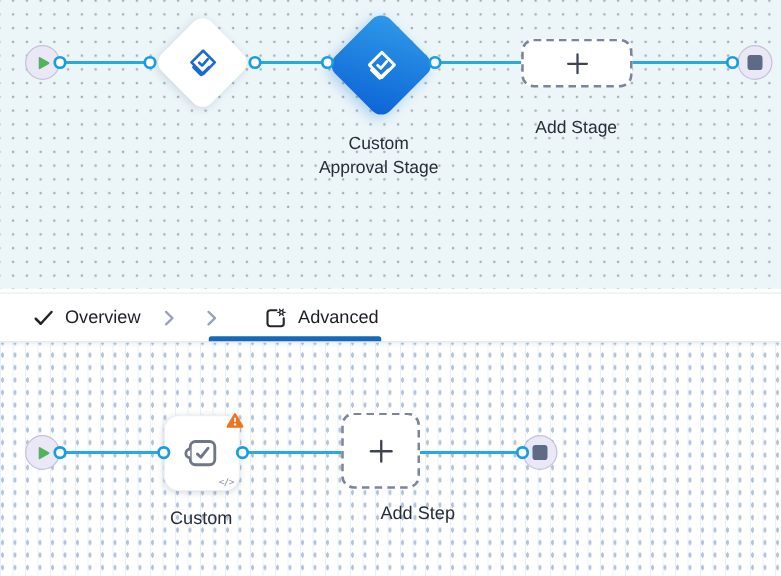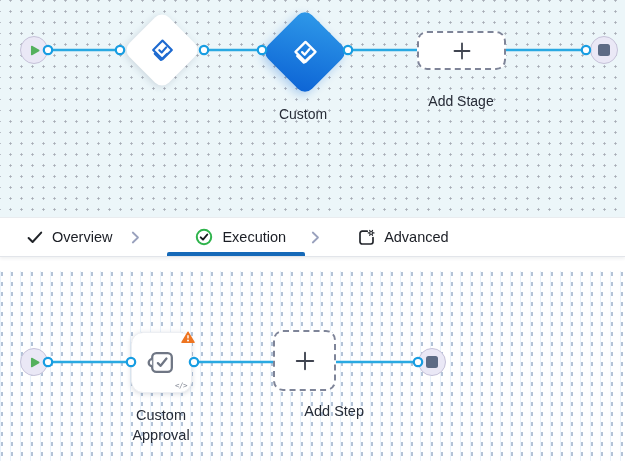--- a/index.html
+++ b/index.html
@@ -48,21 +48,21 @@
   .node-label{position:absolute;font-size:14px;line-height:19px;color:#272c37;text-align:center;}
   .node-label span{display:block;}
   .lbl-linear{left:90px;top:107px;width:140px;}
   .lbl-custom-stage{left:233px;top:105px;width:140px;}
   .lbl-add-stage{left:401px;top:92px;width:120px;}
   .lbl-custom-approval{left:101px;top:134px;width:120px;line-height:20px;}
   .lbl-add-step{left:244px;top:131px;width:120px;text-align:right;}
 
   
   .tabbar{
-    position:absolute;left:0;top:217px;width:625px;height:40px;background:#fff;
+    position:absolute;left:0;top:234px;width:625px;height:40px;background:#fff;
     border-top:1px solid #e9ecef;border-bottom:1px solid #e2e5ea;
     box-shadow:0 2px 3px rgba(60,70,90,.07);
     display:flex;align-items:center;z-index:4;
   }
   .tab{display:flex;align-items:center;gap:9px;font-size:14.5px;color:#1b1e25;cursor:default;}
   .tab-overview{margin-left:27px;}
   .tab-chevron{display:flex;align-items:center;}
   .chev-1{margin-left:19px;}
   .tab-execution{margin-left:55px;}
   .chev-2{margin-left:25px;}
@@ -114,20 +114,21 @@
         <line x1="2.5" y1="10" x2="17.5" y2="10" stroke="currentColor" stroke-width="1.8" stroke-linecap="round"></line>
       </svg>
     </div>
 
     <div class="node round-node" style="left:590px;top:36px;">
       <div class="stop-square"></div>
     </div>
 
     <div class="node-label lbl-custom-stage">
       <span>Custom</span>
+      <span>Approval Stage</span>
     </div>
     <div class="node-label lbl-add-stage">Add Stage</div>
 
     <svg class="layer z-ports" width="625" height="231">
       <circle class="port" cx="48" cy="50" r="4.2"></circle>
       <circle class="port" cx="120" cy="50" r="4.2"></circle>
       <circle class="port" cx="204" cy="50" r="4.2"></circle>
       <circle class="port" cx="262" cy="50" r="4.2"></circle>
       <circle class="port" cx="348" cy="50" r="4.2"></circle>
       <circle class="port" cx="586" cy="50" r="4.2"></circle>
@@ -141,27 +142,20 @@
       </svg>
       <span>Overview</span>
     </div>
 
     <div class="tab-chevron chev-1">
       <svg width="9" height="13" viewBox="0 0 9 13">
         <polyline points="1.8,1.5 7,6.5 1.8,11.5" fill="none" stroke="#99a1bd" stroke-width="1.8" stroke-linecap="round" stroke-linejoin="round"></polyline>
       </svg>
     </div>
 
-    <div class="tab tab-execution">
-      <svg width="18" height="18" viewBox="0 0 18 18">
-        <circle cx="9" cy="9" r="7.2" fill="#ffffff" stroke="#2eb34b" stroke-width="2"></circle>
-        <polyline points="5.7,9.3 8,11.6 12.3,6.5" fill="none" stroke="#17191d" stroke-width="1.9" stroke-linecap="round" stroke-linejoin="round"></polyline>
-      </svg>
-      <span>Execution</span>
-    </div>
 
     <div class="tab-chevron chev-2">
       <svg width="9" height="13" viewBox="0 0 9 13">
         <polyline points="1.8,1.5 7,6.5 1.8,11.5" fill="none" stroke="#99a1bd" stroke-width="1.8" stroke-linecap="round" stroke-linejoin="round"></polyline>
       </svg>
     </div>
 
     <div class="tab tab-advanced">
       <svg width="17" height="17" viewBox="0 0 17 17">
         <path d="M15 8.6 V12.8 A2.2 2.2 0 0 1 12.8 15 H4.2 A2.2 2.2 0 0 1 2 12.8 V4.4 A2.2 2.2 0 0 1 4.2 2.2 H9.2" fill="none" stroke="#23262c" stroke-width="1.7" stroke-linecap="round"></path>
@@ -216,21 +210,20 @@
         <line x1="2.5" y1="10" x2="17.5" y2="10" stroke="currentColor" stroke-width="1.7" stroke-linecap="round"></line>
       </svg>
     </div>
 
     <div class="node round-node" style="left:418px;top:77px;">
       <div class="stop-square"></div>
     </div>
 
     <div class="node-label lbl-custom-approval" style="font-size:14.5px;">
       <span>Custom</span>
-      <span>Approval</span>
     </div>
     <div class="node-label lbl-add-step" style="font-size:14.5px;">Add Step</div>
 
     <svg class="layer z-ports" width="625" height="190">
       <circle class="port" cx="48" cy="91" r="4.2"></circle>
       <circle class="port" cx="131" cy="91" r="4.2"></circle>
       <circle class="port" cx="194" cy="91" r="4.2"></circle>
       <circle class="port" cx="418" cy="91" r="4.2"></circle>
     </svg>
   </div>

